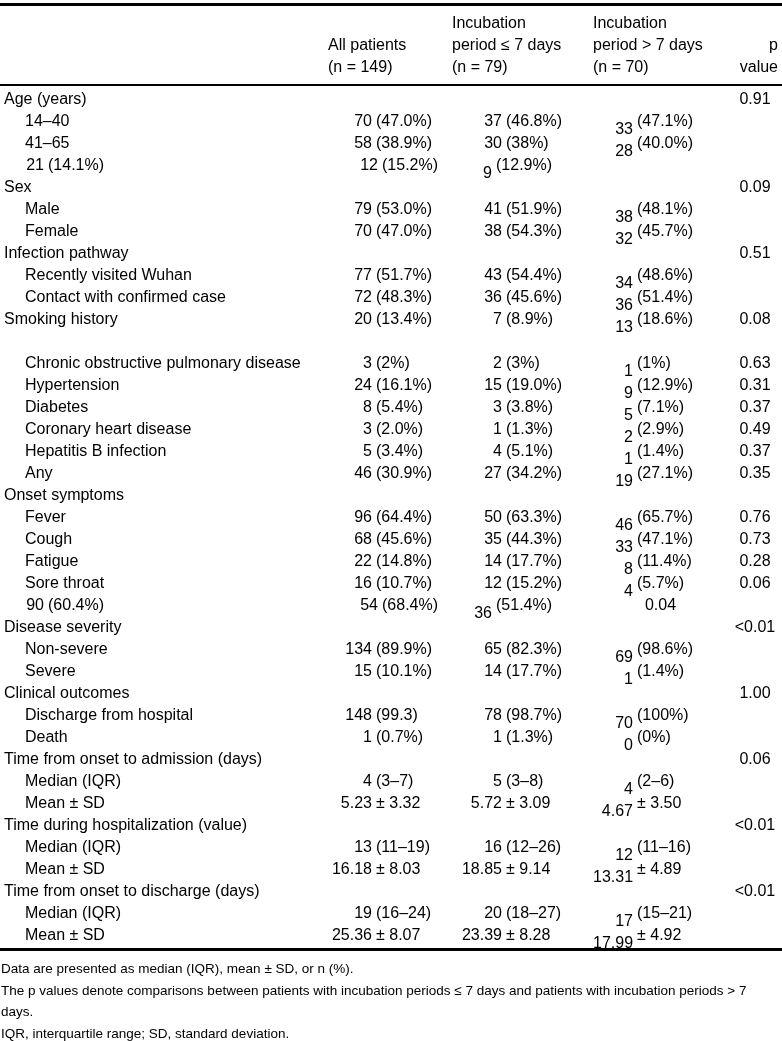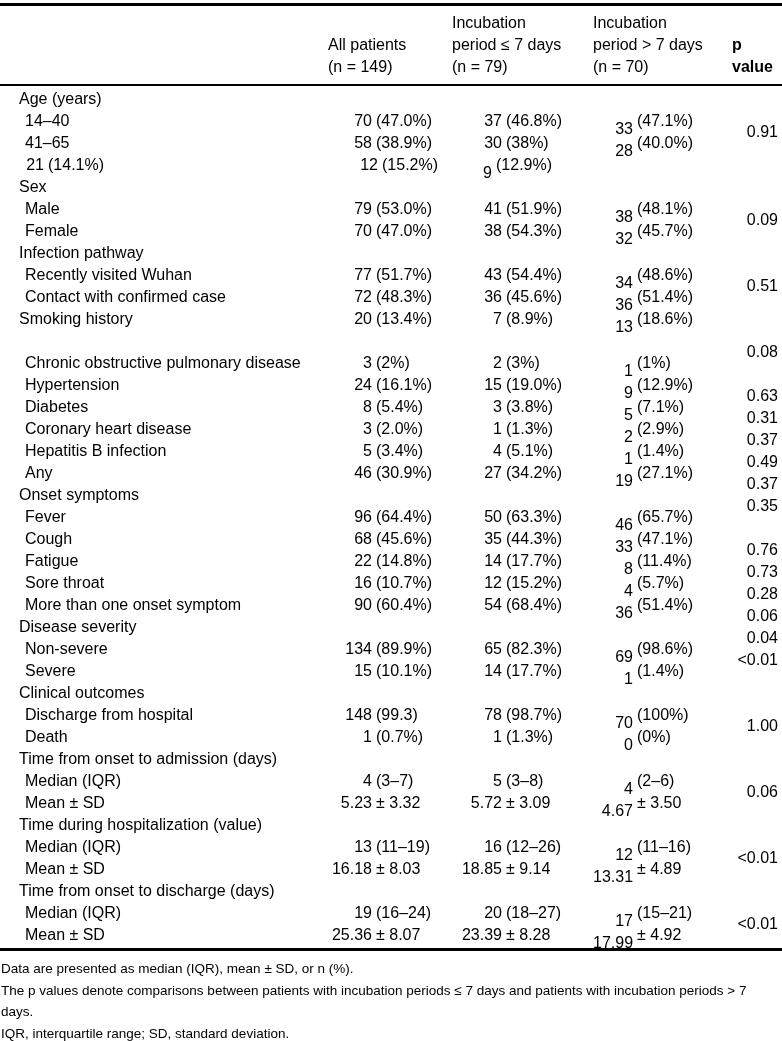--- a/index.html
+++ b/index.html
@@ -19,32 +19,32 @@
     display:grid;
     grid-template-columns:328px 124px 141px 139px 1fr;
     width:782px;
   }
   .header{
     align-items:end;
     padding:6px 0 6px 0;
     font-size:16px;line-height:22px;
   }
   .hcell div{white-space:nowrap;}
-  .pcell-h{padding-right:4px;font-weight:bold;}
+  .pcell-h{text-align:right;padding-right:4px;}
   .tbody{padding-top:2px;padding-bottom:2px;}
   .row{height:22px;font-size:16px;line-height:22px;}
-  .lbl{padding-left:19px;white-space:nowrap;overflow:hidden;}
+  .lbl{padding-left:4px;white-space:nowrap;overflow:hidden;}
   .lbl.ind{padding-left:25px;}
   .val{display:flex;white-space:nowrap;}
   .num{display:inline-block;text-align:right;flex:none;}
   .c1 .num{width:44px;}
   .c2 .num{width:50px;}
   .c3 .num{width:40px;margin-top:8px;}
   .rest{margin-left:4px;}
-  .pval{text-align:right;padding-right:4px;white-space:nowrap;margin-top:33px;}
+  .pval{text-align:center;padding-right:4px;white-space:nowrap;}
   .notes{
     padding:7px 0 0 1px;
     font-size:13.5px;line-height:21.5px;
   }
   .notes p{margin:0;}
 </style>
 </head>
 <body>
 
 <div class="page">
@@ -456,21 +456,20 @@
           <span class="rest">(15.2%)</span>
         </div>
     <div class="val c3">
           <span class="num">4</span>
           <span class="rest">(5.7%)</span>
         </div>
     <div class="pval">0.06</div>
   </div>
 
   <div class="grid row">
-    <div class="lbl ind">More than one onset symptom</div>
     <div class="val c1">
           <span class="num">90</span>
           <span class="rest">(60.4%)</span>
         </div>
     <div class="val c2">
           <span class="num">54</span>
           <span class="rest">(68.4%)</span>
         </div>
     <div class="val c3">
           <span class="num">36</span>

